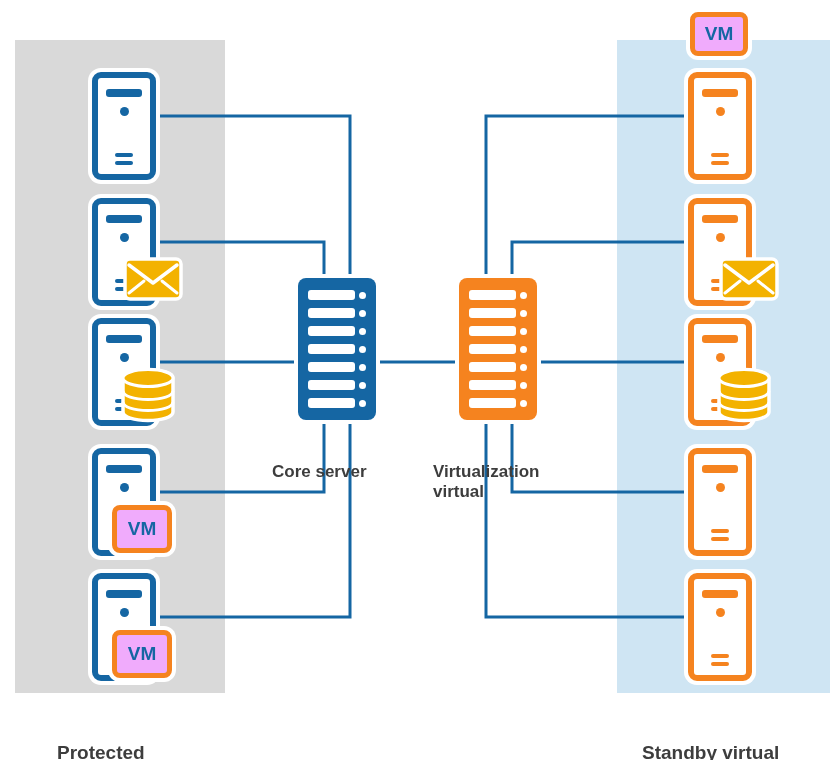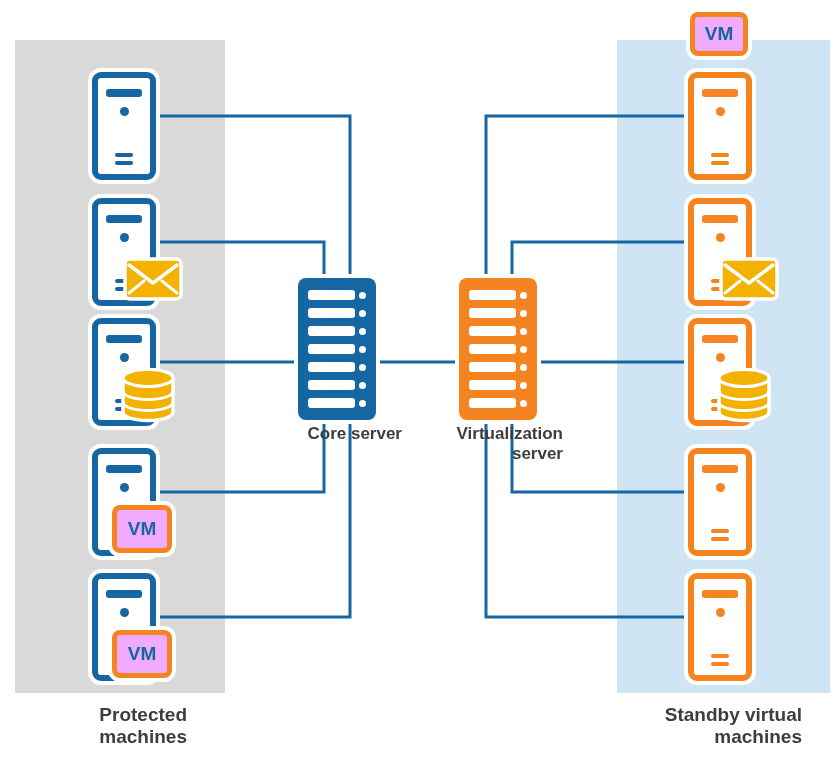--- a/index.html
+++ b/index.html
@@ -64,22 +64,23 @@
     display: flex; align-items: center; justify-content: center;
     font-weight: bold; font-size: 19px; color: var(--blue);
   }
 
   .badge-icon { position: absolute; }
 
   .label {
     position: absolute;
     font-weight: bold;
     color: var(--text);
-    text-align: right;
+    text-align: left;
     line-height: 1.18;
+    margin-top: 38px;
   }
   .label.server-label { font-size: 17px; }
   .label.panel-label  { font-size: 19px; }
 </style>
 </head>
 <body>
 
 <svg width="0" height="0" style="position:absolute" aria-hidden="true">
   <defs>
     <symbol id="mail-symbol" viewBox="0 0 62 46">
@@ -224,21 +225,21 @@
       </div>
     <div class="bay">
         <span class="bar"></span>
         <span class="dot"></span>
       </div>
     <div class="bay">
         <span class="bar"></span>
         <span class="dot"></span>
       </div>
   </div>
-  <div class="label server-label" style="left:433px;top:424px;width:130px">Virtualization server</div>
+  <div class="label server-label" style="left:433px;top:424px;width:130px">Virtualization virtual</div>
 
   <div class="tower orange" style="left:688px;top:72px">
     <div class="slot"></div>
     <div class="power"></div>
     <div class="vents">
         <i></i>
         <i></i>
       </div>
   </div>
   <div class="tower orange" style="left:688px;top:198px">

